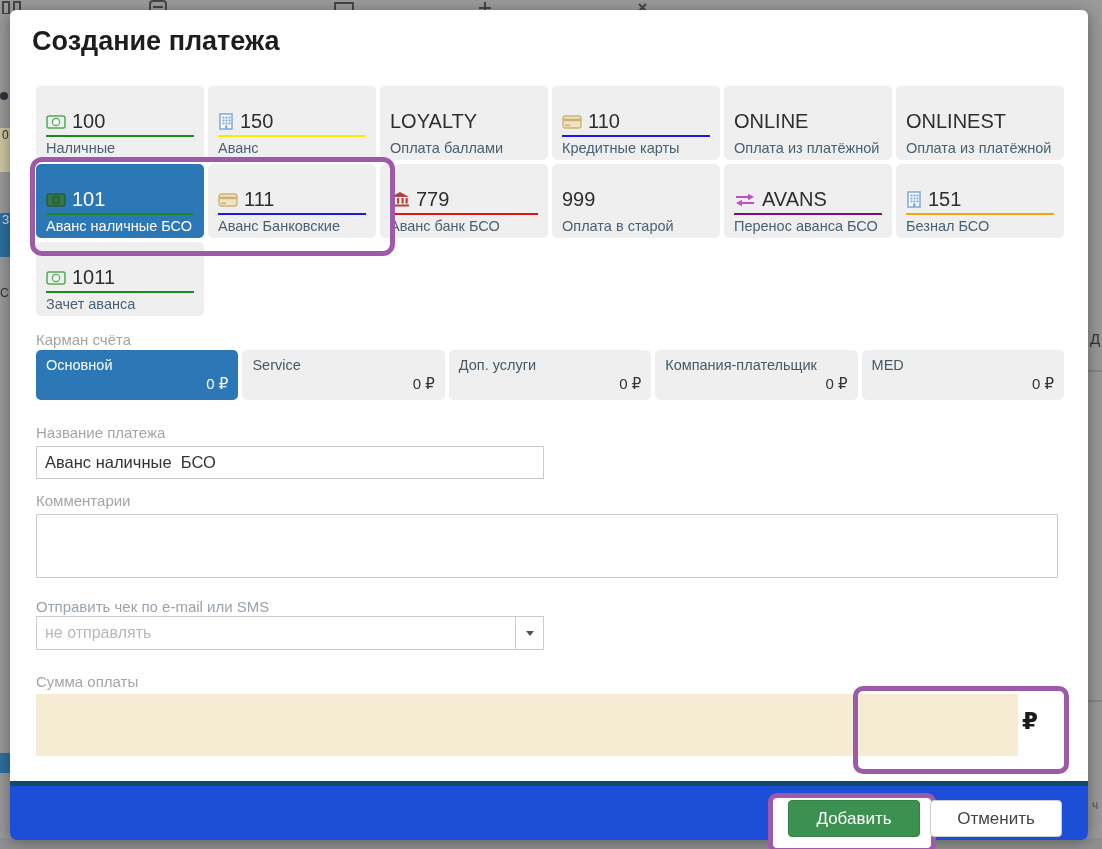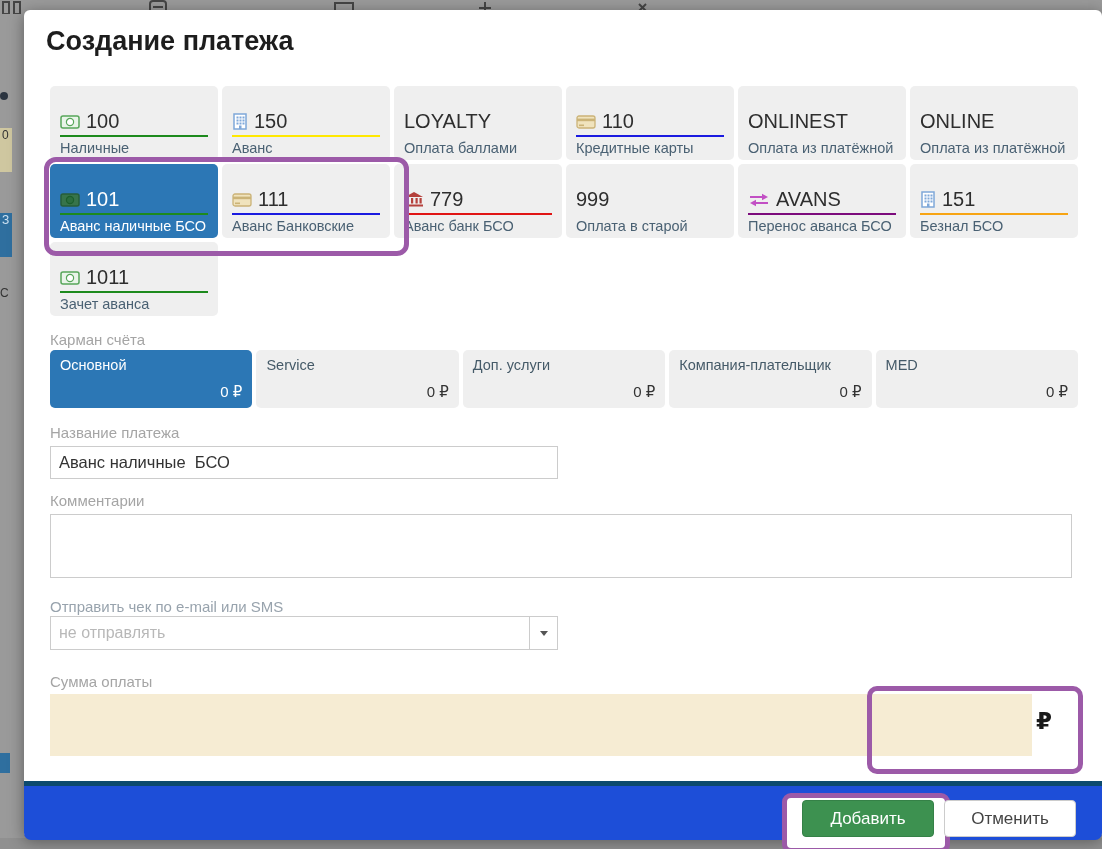--- a/index.html
+++ b/index.html
@@ -11,21 +11,21 @@
   
   .bg-frag{position:absolute;z-index:1;color:#454545;}
   .left-strip{position:absolute;left:0;top:0;width:10px;height:849px;background:#9a9a9a;z-index:1;}
   .left-block{position:absolute;z-index:1;overflow:hidden;font-size:12px;line-height:14px;color:#333;}
   .right-strip{position:absolute;left:1088px;top:0;width:14px;height:849px;background:#9a9a9a;z-index:1;}
   .bottom-strip{position:absolute;left:0;top:838px;width:1102px;height:11px;background:#909090;z-index:1;}
   .hline{position:absolute;background:#858585;z-index:1;}
 
   
   .modal{
-    position:absolute;left:24px;top:10px;width:1078px;height:828px;
+    position:absolute;left:10px;top:10px;width:1078px;height:828px;
     background:#fff;border-radius:6px;box-shadow:0 3px 16px rgba(0,0,0,.4);z-index:2;
   }
   .title{position:absolute;left:22px;top:16px;font-size:27px;font-weight:700;color:#1d1d1d;}
 
   
   .tiles{position:absolute;left:26px;top:76px;width:1028px;display:grid;
          grid-template-columns:repeat(6,1fr);gap:4px;}
   .tile{height:74px;background:#efefef;border-radius:5px;padding:24px 10px;
         box-sizing:border-box;cursor:pointer;overflow:hidden;}
   .tile-head{display:flex;align-items:center;gap:6px;height:23px;}
@@ -34,21 +34,21 @@
   .tile-label{margin-top:2px;font-size:14.5px;line-height:19px;color:#4a6173;}
   .tile.selected{background:#2c77b5;}
   .tile.selected .code,.tile.selected .tile-label{color:#fff;}
   .tile.selected .bn-body{fill:#37744a;stroke:#275e38;}
   .tile.selected .bn-circ{fill:#2c6e3e;stroke:#1c5e2c;}
 
   
   .section-label{position:absolute;font-size:15px;color:#a5a5a5;}
   .pockets{position:absolute;left:26px;top:340px;width:1028px;display:grid;
            grid-template-columns:repeat(5,1fr);gap:4px;}
-  .pocket{height:58px;background:#efefef;border-radius:5px;padding:7px 10px;
+  .pocket{height:50px;background:#efefef;border-radius:5px;padding:7px 10px;
           box-sizing:border-box;display:flex;flex-direction:column;
           justify-content:space-between;cursor:pointer;}
   .pocket-name{font-size:14.5px;color:#455a68;}
   .pocket-amount{font-size:15px;color:#333;text-align:right;}
   .pocket.selected{background:#2c77b5;}
   .pocket.selected .pocket-name,.pocket.selected .pocket-amount{color:#fff;}
 
   
   .text-input{position:absolute;box-sizing:border-box;border:1px solid #ccc;
               font-family:inherit;font-size:16.5px;color:#333;padding:0 8px;background:#fff;}
@@ -186,32 +186,32 @@
             <rect x="3" y="9.5" width="5" height="1.6" fill="#cbb377"></rect>
           </svg>
         <span class="code">110</span>
       </div>
       <div class="underline" style="background-color: rgb(26, 26, 224);"></div>
       <div class="tile-label">Кредитные карты</div>
     </div>
 
     <div class="tile">
       <div class="tile-head">
+        <span class="code">ONLINE</span>
+      </div>
+      <div class="underline"></div>
+      <div class="tile-label">Оплата из платёжной системы</div>
+    </div>
+
+    <div class="tile">
+      <div class="tile-head">
         <span class="code">ONLINEST</span>
       </div>
       <div class="underline"></div>
       <div class="tile-label">Оплата из платёжной системы (полная)</div>
-    </div>
-
-    <div class="tile">
-      <div class="tile-head">
-        <span class="code">ONLINE</span>
-      </div>
-      <div class="underline"></div>
-      <div class="tile-label">Оплата из платёжной системы</div>
     </div>
 
     <div class="tile selected">
       <div class="tile-head">
         <svg width="20" height="14">
             <rect class="bn-body" x="1" y="1" width="18" height="12" rx="2" fill="#e9f4e9" stroke="#57a65a" stroke-width="1.5"></rect>
             <circle class="bn-circ" cx="10" cy="7" r="3.6" fill="#fff" stroke="#57a65a" stroke-width="1.2"></circle>
           </svg>
         <span class="code">101</span>
       </div>

